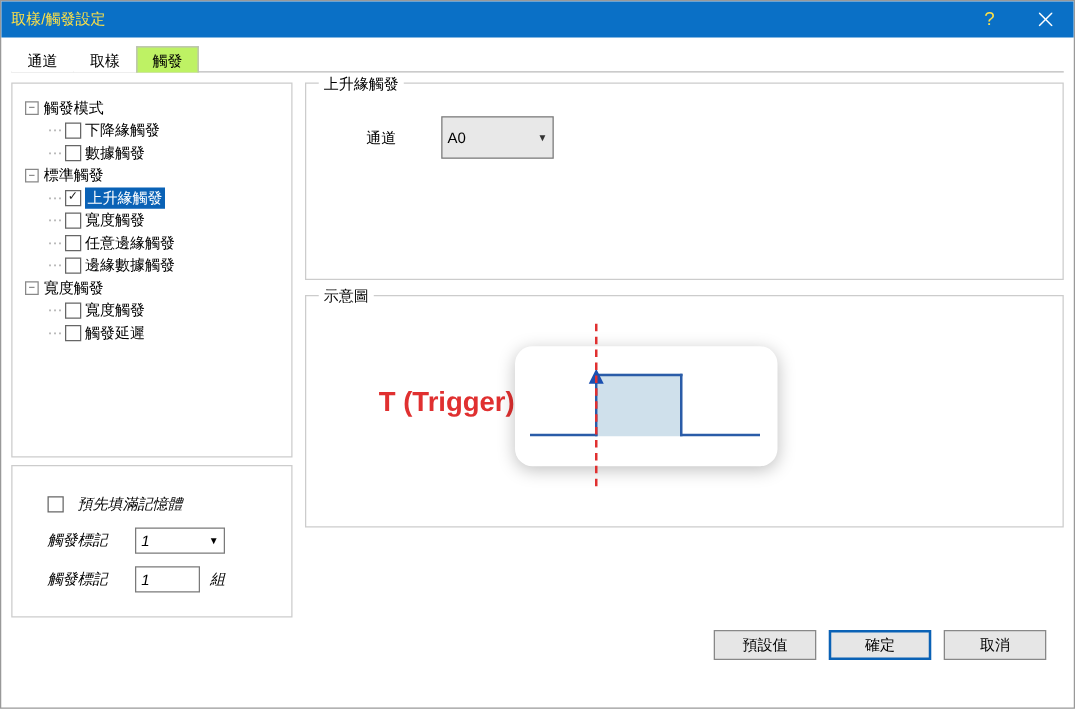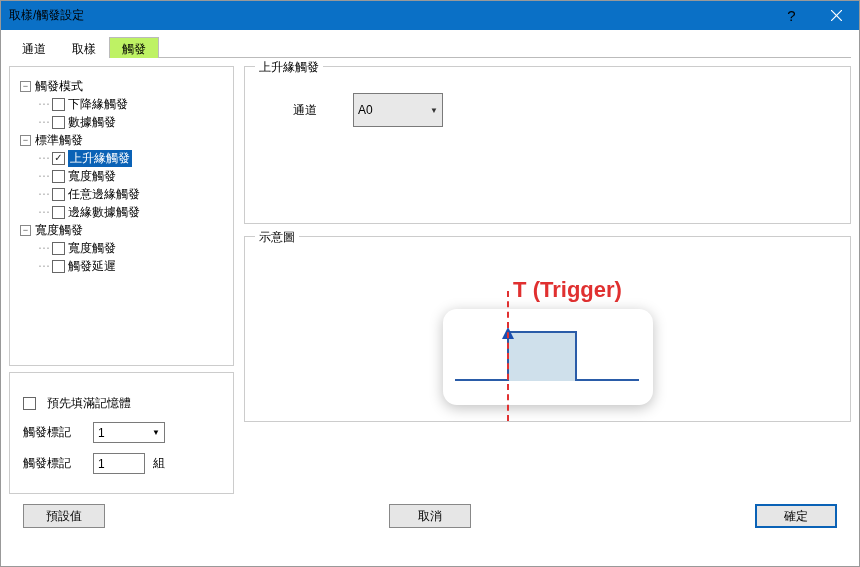--- a/index.html
+++ b/index.html
@@ -1,18 +1,18 @@
 <!DOCTYPE html>
 <html><head>
 <meta charset="utf-8">
 <style>
 * { box-sizing: border-box; margin: 0; padding: 0; font-family: "Microsoft YaHei", "PingFang TC", sans-serif; font-size: 12px; }
 body { background: #fff; width: 860px; height: 567px; overflow: hidden; border: 1px solid #999; }
 
-.titlebar { height: 29px; background: #0a70c6; color: #000000; display: flex; align-items: center; padding-left: 8px; }
+.titlebar { height: 29px; background: #0a70c6; color: #fde047; display: flex; align-items: center; padding-left: 8px; }
 .titlebar .title { flex: 1; font-size: 12px; }
 .titlebar .btn { width: 45px; height: 29px; display: flex; align-items: center; justify-content: center; font-size: 14px; }
 .titlebar .btn.help { font-size: 15px; }
 .titlebar .btn.close svg { width: 11px; height: 11px; }
 
 .content { padding: 6px 8px 8px 8px; }
 
 .tabs { display: flex; border-bottom: 1px solid #bbb; height: 22px; }
 .tab { padding: 3px 12px; border: 1px solid transparent; border-bottom: none; position: relative; top: 1px; background: #fff; }
 .tab.active { border-color: #bbb; background: #bef264; }
@@ -40,40 +40,40 @@
 .legend { position: absolute; top: -8px; left: 10px; background: #fff; padding: 0 4px; font-size: 12px; }
 .fs1 { height: 158px; }
 .fs2 { height: 186px; }
 
 .row { display: flex; align-items: center; margin: 12px 0 12px 30px; }
 .row .lbl { width: 60px; }
 .select { height: 21px; width: 90px; border: 1px solid #7a7a7a; background: #e8e8e8; display: flex; align-items: center; padding: 16px 4px; justify-content: space-between; }
 .select .arr { font-size: 8px; color: #333; }
 .note { margin: 18px 0 0 30px; }
 
-.diagram-wrap { display: flex; flex-direction: column; align-items: center; padding-top: 26px; }
+.diagram-wrap { display: flex; flex-direction: row; align-items: center; padding-top: 26px; }
 .trigger-label { color: #e03030; font-size: 22px; font-weight: bold; margin-bottom: 6px; margin-left: 40px; }
 .diagram-box { width: 210px; height: 96px; border-radius: 14px; background: #fff; box-shadow: 0 3px 14px rgba(0,0,0,0.25); position: relative; overflow: visible; }
 .dashed { position: absolute; left: 64px; top: -18px; height: 130px; border-left: 2px dashed #e03030; }
 .shade { position: absolute; left: 66px; top: 22px; width: 66px; height: 50px; background: #cfe0eb; }
 .line { position: absolute; background: #2a5ca8; }
 .hline1 { left: 12px; top: 70px; width: 54px; height: 2px; }
 .vline1 { left: 64px; top: 22px; width: 2px; height: 50px; }
 .hline2 { left: 64px; top: 22px; width: 70px; height: 2px; }
 .vline2 { left: 132px; top: 22px; width: 2px; height: 50px; }
 .hline3 { left: 132px; top: 70px; width: 64px; height: 2px; }
 .arrowhead { position: absolute; left: 59px; top: 18px; width: 0; height: 0; border-left: 6px solid transparent; border-right: 6px solid transparent; border-bottom: 12px solid #1a4fb0; }
 
-.opt-row { display: flex; align-items: center; margin: 10px 1px; gap: 8px; }
+.opt-row { display: flex; align-items: center; margin: 10px 16px; gap: 8px; font-style: italic; }
 .opt-row .lbl { width: 62px; }
 .combo { width: 72px; height: 21px; border: 1px solid #7a7a7a; display: flex; align-items: center; justify-content: space-between; padding: 0 4px; background: #fff; }
 .combo .arr { font-size: 8px; }
 .textbox { width: 52px; height: 21px; border: 1px solid #7a7a7a; padding: 0 4px; display: flex; align-items: center; }
 
-.footer { display: flex; justify-content: space-between; gap: 26px; padding: 10px 14px 10px 14px; }
+.footer { display: flex; justify-content: flex-end; gap: 10px; padding: 10px 14px 10px 14px; }
 .btn-std { width: 82px; height: 24px; border: 1px solid #888; background: #e6e6e6; display: flex; align-items: center; justify-content: center; }
 .btn-std.primary { border: 2px solid #0a62b6; }
 </style>
 </head>
 <body>
 
 <div class="titlebar">
   <span class="title">取樣/觸發設定</span>
   <div class="btn help">?</div>
   <div class="btn close">
@@ -201,17 +201,17 @@
             <div class="arrowhead"></div>
             <div class="dashed"></div>
           </div>
         </div>
       </div>
     </div>
   </div>
 
   <div class="footer">
     <div class="btn-std">預設值</div>
+    <div class="btn-std primary">確定</div>
     <div class="btn-std">取消</div>
-    <div class="btn-std primary">確定</div>
   </div>
 
 </div>
 
 </body></html>

